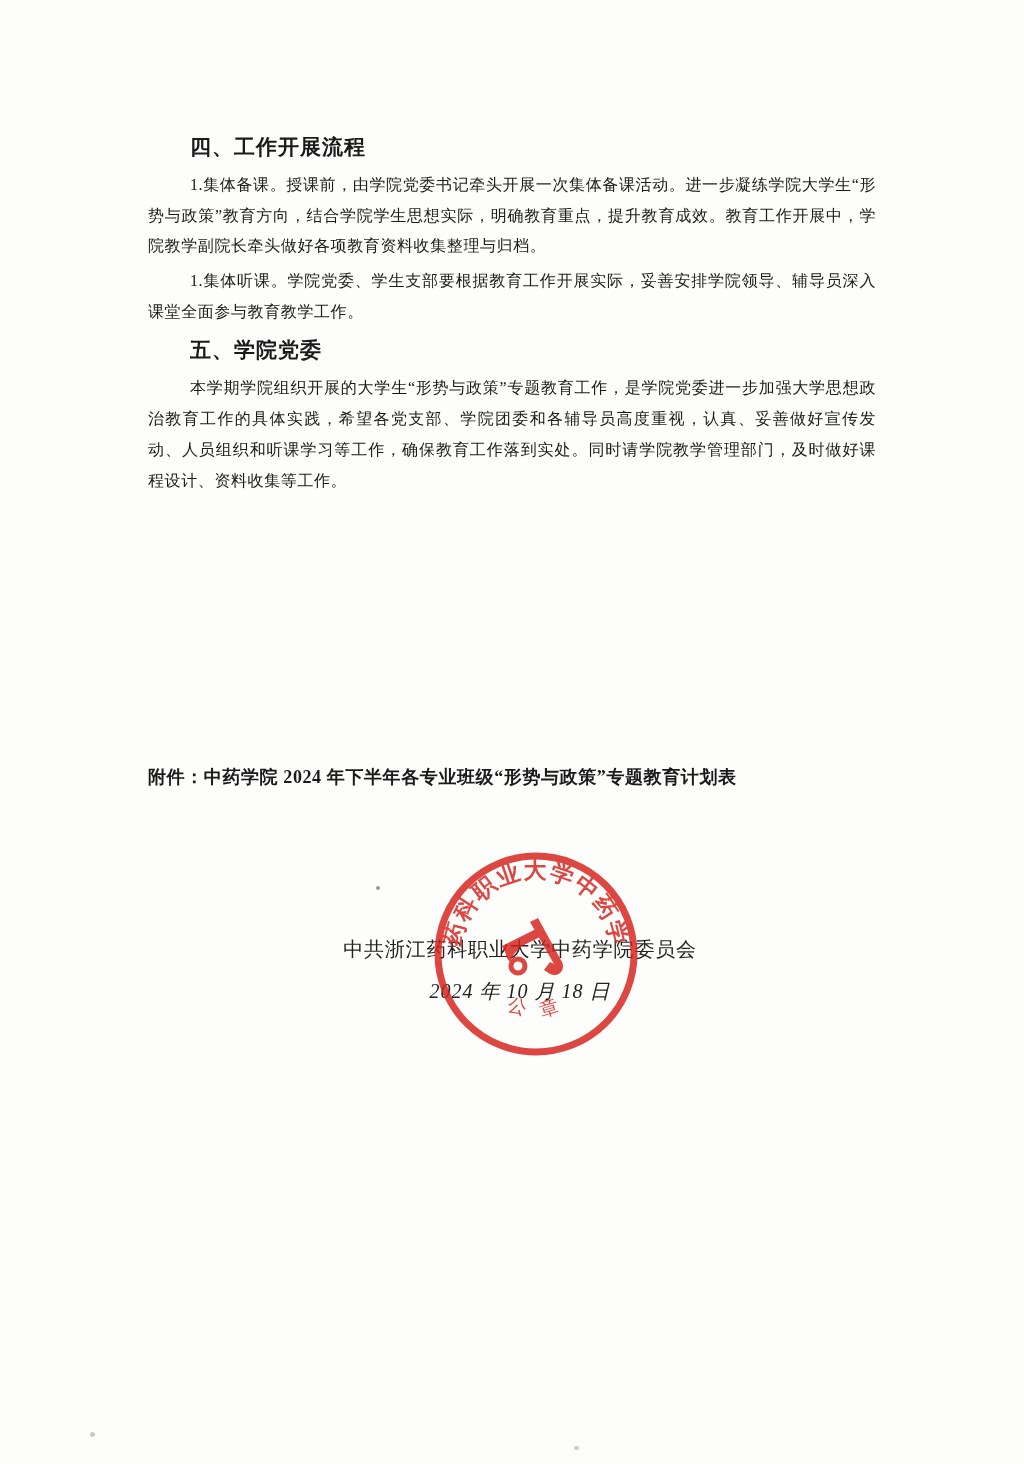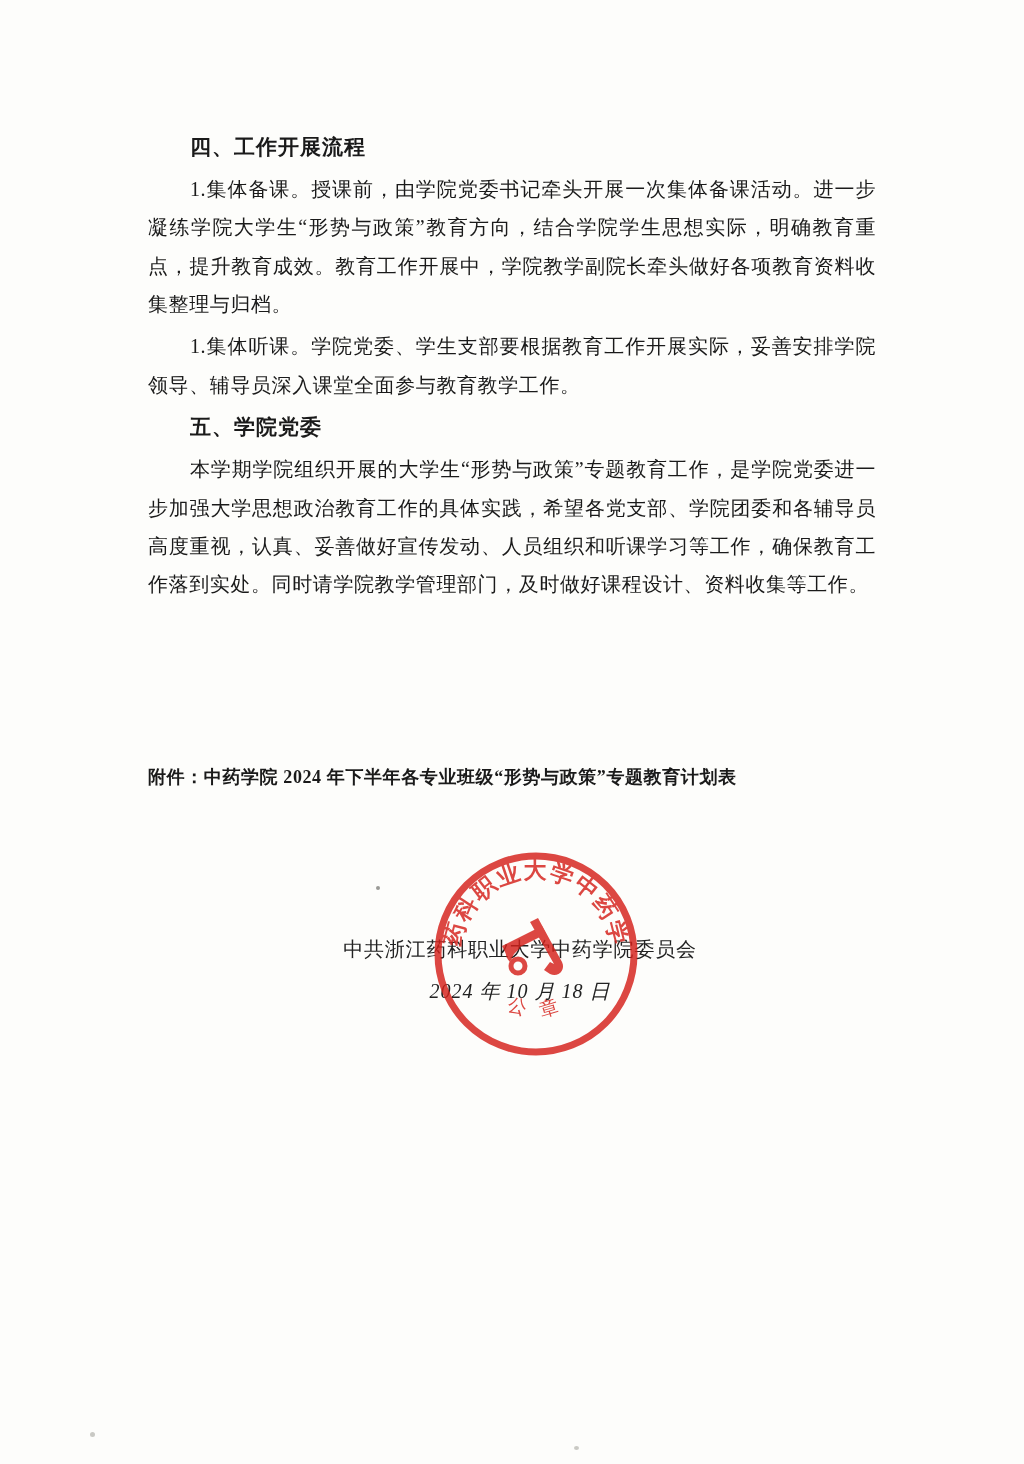--- a/index.html
+++ b/index.html
@@ -28,21 +28,21 @@
   }
   .heading {
     font-size: 21px;
     font-weight: bold;
     line-height: 1.9;
     letter-spacing: 1px;
     text-indent: 42px;
     margin: 0 0 2px 0;
   }
   .para {
-    font-size: 20px;
+    font-size: 16px;
     line-height: 1.92;
     letter-spacing: 0.6px;
     text-indent: 42px;
     margin: 0 0 4px 0;
     text-align: justify;
     text-justify: inter-ideograph;
   }
   .attachment {
     position: absolute;
     left: 148px;

